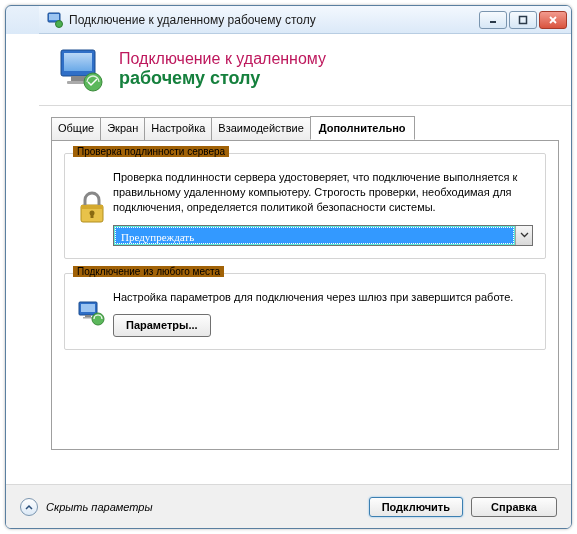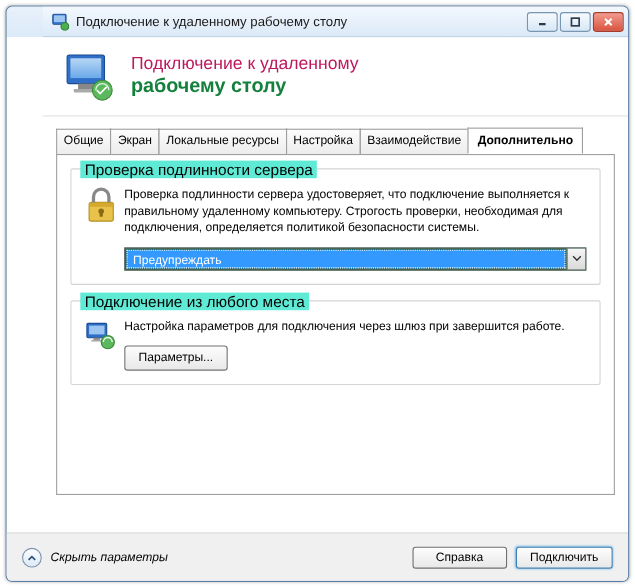--- a/index.html
+++ b/index.html
@@ -92,37 +92,38 @@
     border: 1px solid #d4d4d4;
     border-radius: 2px;
     padding: 16px 12px 12px 12px;
     position: relative;
     margin-bottom: 14px;
   }
   .group-title {
     position: absolute;
     top: -8px;
     left: 8px;
-    background: #5eead4;
+    background: #a16207;
     padding: 0 4px;
-    font-size: 14px;
+    font-size: 10px;
     color: #000;
   }
-  .group-row { display: flex; }
+  .group-row { display: flex; align-items: center; }
   .group-icon { width: 36px; flex-shrink: 0; }
   .group-icon svg { display:block; }
   .group-text { flex: 1; color: #000; line-height: 1.35; font-size: 11px; }
   .group-text p { margin-bottom: 10px; }
 
   .dropdown {
     width: 100%;
     display: flex;
     border: 1px solid #707070;
     height: 21px;
-    background: #14532d;
+    background: #5eead4;
+    font-family: Liberation Serif, serif;
   }
   .dropdown-val {
     flex: 1;
     padding: 2px 5px;
     font-size: 11px;
     background: #3399ff;
     color: #fff;
     border: 1px dotted #fff;
     margin: 1px;
   }
@@ -136,20 +137,21 @@
   .btn {
     display: inline-block;
     min-width: 80px;
     padding: 3px 12px;
     border: 1px solid #707070;
     border-radius: 3px;
     background: linear-gradient(#fdfdfd,#e8e8e8);
     font-size: 11px;
     text-align: center;
     cursor: default;
+    font-weight: bold;
   }
   .btn.primary {
     border-color: #3c7fb1;
     box-shadow: 0 0 2px #6db3e8;
   }
 
   .footer {
     position: absolute;
     bottom: 0; left: 0; right: 0;
     height: 44px;
@@ -232,21 +234,20 @@
     <div class="header-text">
       <div class="line1">Подключение к удаленному</div>
       <div class="line2">рабочему столу</div>
     </div>
   </div>
 
   <div class="tab-area">
     <div class="tabs">
       <div class="tab">Общие</div>
       <div class="tab">Экран</div>
-      <div class="tab">Локальные ресурсы</div>
       <div class="tab">Настройка</div>
       <div class="tab">Взаимодействие</div>
       <div class="tab active">Дополнительно</div>
     </div>
 
     <div class="tab-body">
 
       <div class="group">
         <div class="group-title">Проверка подлинности сервера</div>
         <div class="group-row">
@@ -299,18 +300,18 @@
   <div class="footer">
     <div class="collapse-toggle">
       <span class="collapse-icon">
         <svg width="10" height="8">
             <path d="M2 6 L5 3 L8 6" fill="none" stroke="#2b4f7a" stroke-width="1.5"></path>
           </svg>
       </span>
       <span>Скрыть параметры</span>
     </div>
     <div class="footer-btns">
+      <span class="btn primary">Подключить</span>
       <span class="btn">Справка</span>
-      <span class="btn primary">Подключить</span>
     </div>
   </div>
 
 </div>
 
 </body></html>

